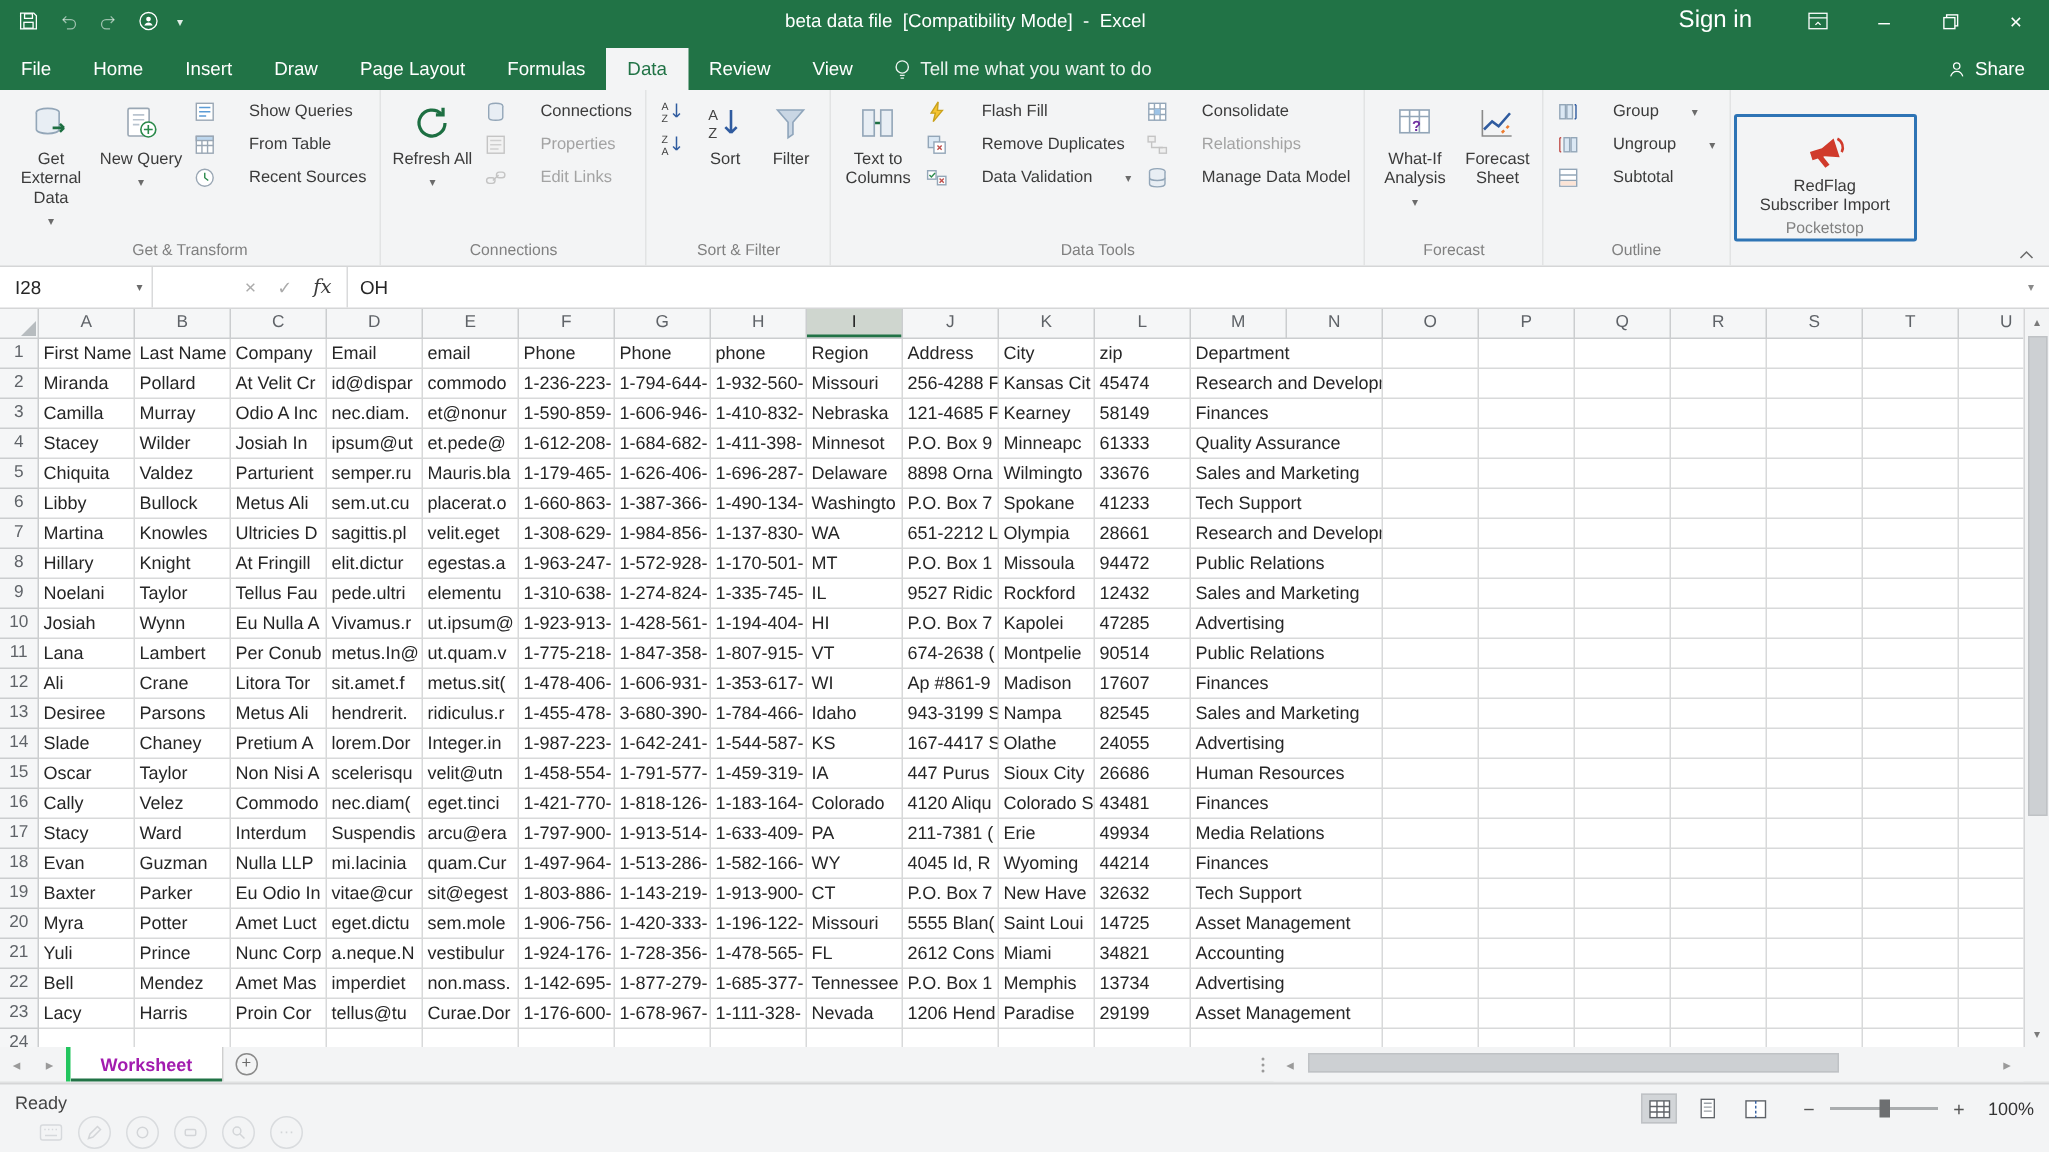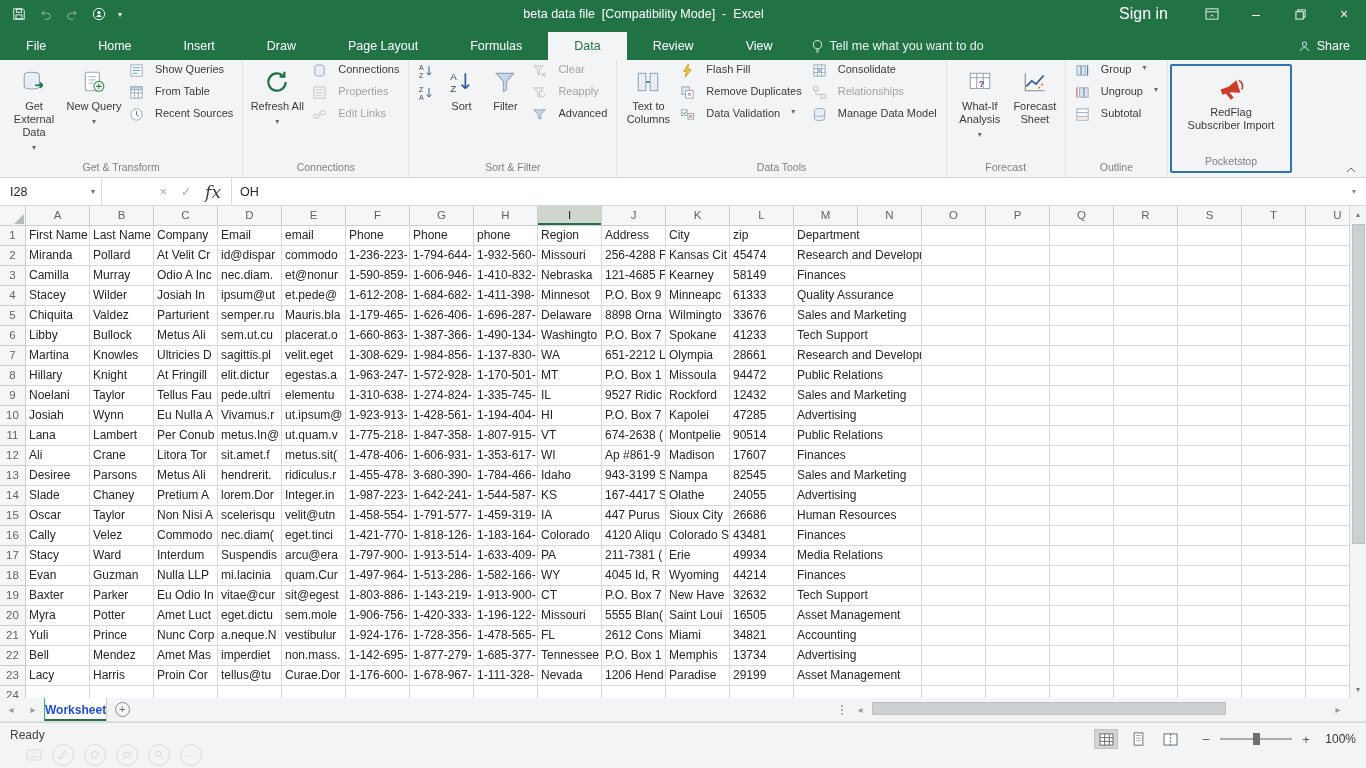--- a/index.html
+++ b/index.html
@@ -11,48 +11,48 @@
   .qat{display:flex;align-items:center;gap:12px;padding-left:12px;width:190px}
   .qbtn{display:flex;align-items:center;cursor:default}
   .qcaret{font-size:8px;color:#dfeee6}
   .wtitle{flex:1;text-align:center;font-size:12.5px;white-space:pre}
   .wctrls{display:flex;align-items:center;height:28px}
   .signin{padding:0 22px;font-size:16px}
   .wbtn{width:44px;height:28px;display:flex;align-items:center;justify-content:center;font-size:14px}
 
   
   .tabrow{height:32px;background:#217346;display:flex;align-items:flex-end;color:#fff;font-size:12.5px}
-  .rtab{padding:0 26px;height:28px;line-height:28px;white-space:nowrap}
+  .rtab{padding:0 14px;height:28px;line-height:28px;white-space:nowrap}
   .rtab.active{background:#f3f4f5;color:#217346}
   .tellme{display:flex;align-items:center;gap:6px;height:28px;padding:0 12px;color:#eaf3ee;white-space:nowrap}
   .tabspacer{flex:1}
   .sharebtn{display:flex;align-items:center;gap:6px;height:28px;padding:0 16px;white-space:nowrap}
 
   
   .ribbon{height:118px;background:#f3f4f5;border-bottom:1px solid #d5d6d7;display:flex;position:relative}
   .rgroup{display:flex;flex-direction:column;border-right:1px solid #e2e3e4;padding:0 1px}
-  .rgroup.hl{border:2px solid #2e74b5;border-radius:2px;margin:4px 2px}
+  .rgroup.hl{border:2px solid #2e74b5;border-radius:2px;margin:16px 2px}
   .rgc{flex:1;display:flex;align-items:flex-start;padding:2px 3px 0}
   .rgl{height:18px;line-height:16px;font-size:10.5px;color:#808080;text-align:center}
   .bigbtn{width:60px;display:flex;flex-direction:column;align-items:center;gap:2px;padding-top:4px;font-size:11px;color:#3b3b3b;text-align:center;line-height:13px}
   .bigbtn.w88{width:90px}
   .bicon{height:32px;display:flex;align-items:center}
   .btncol{display:flex;flex-direction:column;padding-top:1px}
-  .smallbtn{height:22px;display:flex;gap:11px;padding:0 5px;font-size:11px;color:#3b3b3b;white-space:nowrap}
+  .smallbtn{height:22px;display:flex;align-items:center;gap:22px;padding:0 5px;font-size:11px;color:#3b3b3b;white-space:nowrap}
   .dis{color:#a3a3a3}
   .caret{font-size:8px;color:#6b6b6b}
   .collapse-ribbon{position:absolute;right:10px;bottom:4px}
 
   
   .formulabar{height:28px;background:#fff;border-bottom:1px solid #d5d6d7;display:flex;align-items:stretch;font-size:12.5px}
   .namebox{width:102px;display:flex;align-items:center;justify-content:space-between;padding:0 6px 0 10px;border-right:1px solid #d9dadb}
   .fbtools{width:130px;display:flex;align-items:center;justify-content:flex-end;gap:14px;padding:0 10px;border-right:1px solid #d9dadb}
   .fbx{color:#ababab;font-size:13px}
   .fbck{color:#ababab;font-size:12px}
-  .fbfx{font-family:"DejaVu Serif",serif;font-style:italic;font-size:17px;color:#3b3b3b}
+  .fbfx{font-family:"DejaVu Serif",serif;font-style:italic;font-size:13px;color:#3b3b3b}
   .fbvalue{flex:1;display:flex;align-items:center;padding-left:8px}
   .fbexpand{width:24px;display:flex;align-items:center;justify-content:center;color:#8a8a8a;font-size:8px}
 
   
   .gridwrap{height:492px;display:flex;overflow:hidden}
   .sheet{width:1349px;overflow:hidden;background:#fff}
   .grow{display:flex;height:20px}
   .cell{flex:none;border-right:1px solid #d8d9da;border-bottom:1px solid #d8d9da;font-size:12px;line-height:19px;padding:0 3px;overflow:hidden;white-space:nowrap;background:#fff}
   .c64{width:64px}
   .c128{width:128px}
@@ -63,21 +63,21 @@
   .tri{position:absolute;right:1px;bottom:1px;width:0;height:0;border-left:10px solid transparent;border-bottom:10px solid #b7bcbf}
   .num{text-align:left}
   .vscroll{width:17px;background:#f3f4f5;border-left:1px solid #d5d6d7;display:flex;flex-direction:column;align-items:center}
   .sbtn{height:17px;width:17px;display:flex;align-items:center;justify-content:center;color:#7a7a7a;font-size:8px}
   .vtrack{flex:1;width:100%;padding:1px 2px}
   .vthumb{width:13px;height:320px;background:#cdd0d3;border:1px solid #bfc2c5}
 
   
   .sheetbar{height:24px;background:#f3f4f5;border-bottom:1px solid #e0e1e2;display:flex;align-items:stretch;font-size:12px}
   .snav{width:22px;display:flex;align-items:center;justify-content:center;color:#9a9a9a;font-size:10px}
-  .sheettab{display:flex;align-items:center;padding:0 0;background:#fff;border-right:1px solid #cfcfcf;border-left:1px solid #22c55e;box-shadow:inset 0 -2px 0 #217346;color:#1d4ed8;font-weight:bold}
+  .sheettab{display:flex;align-items:center;padding:0 20px;background:#fff;border-right:1px solid #cfcfcf;border-left:3px solid #22c55e;box-shadow:inset 0 -2px 0 #217346;color:#a21caf;font-weight:bold}
   .addsheet{width:30px;display:flex;align-items:center;justify-content:center}
   .plus{width:15px;height:15px;border:1px solid #8a8a8a;border-radius:50%;color:#6a6a6a;font-size:11px;line-height:13px;text-align:center}
   .sbspacer{flex:1}
   .splitdots{display:flex;flex-direction:column;justify-content:center;gap:2px;padding:0 6px}
   .splitdots i{width:2px;height:2px;background:#9a9a9a;border-radius:50%}
   .hscroll{width:500px;display:flex;align-items:center;background:#f3f4f5}
   .htrack{flex:1;height:100%;padding:2px 1px}
   .hthumb{height:13px;width:78%;background:#cdd0d3;border:1px solid #bfc2c5;margin-top:1.5px}
   .hcorner{width:17px}
 
@@ -301,42 +301,20 @@
         <span>Sort</span>
       </div>
       <div class="bigbtn" style="width:44px">
         <span class="bicon">
           <svg width="26" height="26" viewBox="0 0 24 24">
               <path d="M4 4h16l-6.5 7.5V19l-3 2v-9.5z" fill="#c9d6e4" stroke="#8fa5bb"></path>
             </svg>
         </span>
         <span>Filter</span>
       </div>
-      <div class="btncol">
-        <div class="smallbtn dis">
-          <svg width="15" height="15" viewBox="0 0 16 16">
-              <path d="M2 3h10l-4 4.5V13l-2-1V7.5z" fill="#ececec" stroke="#c4c4c4"></path>
-              <path d="M10.5 10.5l3.5 3.5m0-3.5-3.5 3.5" stroke="#d89a9a"></path>
-            </svg>
-          <span>Clear</span>
-        </div>
-        <div class="smallbtn dis">
-          <svg width="15" height="15" viewBox="0 0 16 16">
-              <path d="M2 3h10l-4 4.5V13l-2-1V7.5z" fill="#ececec" stroke="#c4c4c4"></path>
-              <path d="M14 9.5a3 3 0 1 1-1-2.2" fill="none" stroke="#c4c4c4"></path>
-            </svg>
-          <span>Reapply</span>
-        </div>
-        <div class="smallbtn">
-          <svg width="15" height="15" viewBox="0 0 16 16">
-              <path d="M2 3h12l-4.5 5v5l-3-1.5V8z" fill="#c9d6e4" stroke="#8fa5bb"></path>
-            </svg>
-          <span>Advanced</span>
-        </div>
-      </div>
     </div>
     <div class="rgl">Sort &amp; Filter</div>
   </div>
 
   <div class="rgroup">
     <div class="rgc">
       <div class="bigbtn" style="width:54px">
         <span class="bicon">
           <svg width="26" height="26" viewBox="0 0 24 24">
               <rect x="3" y="4" width="7" height="16" fill="#e8eef4" stroke="#93a6b8"></rect>
@@ -972,21 +950,21 @@
         <div class="cell c64">Potter</div>
         <div class="cell c64">Amet Luct</div>
         <div class="cell c64">eget.dictu</div>
         <div class="cell c64">sem.mole</div>
         <div class="cell c64">1-906-756-</div>
         <div class="cell c64">1-420-333-</div>
         <div class="cell c64">1-196-122-</div>
         <div class="cell c64">Missouri</div>
         <div class="cell c64">5555 Blan(</div>
         <div class="cell c64">Saint Loui</div>
-        <div class="cell c64 num">16505</div>
+        <div class="cell c64 num">14725</div>
         <div class="cell c128">Asset Management</div>
         <div class="cell c64"></div>
         <div class="cell c64"></div>
         <div class="cell c64"></div>
         <div class="cell c64"></div>
         <div class="cell c64"></div>
         <div class="cell c64"></div>
         <div class="cell c64"></div>
       </div>
       <div class="grow">

